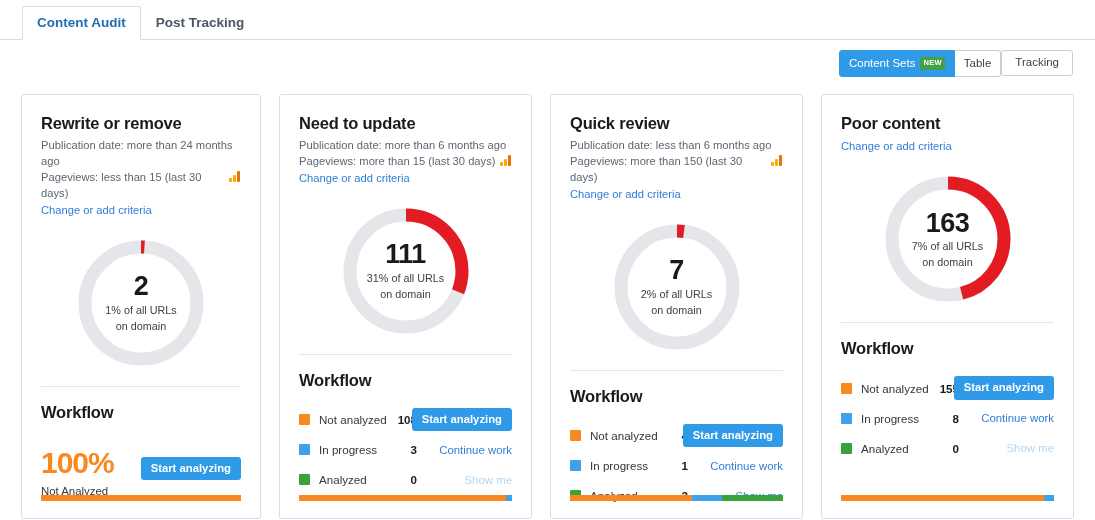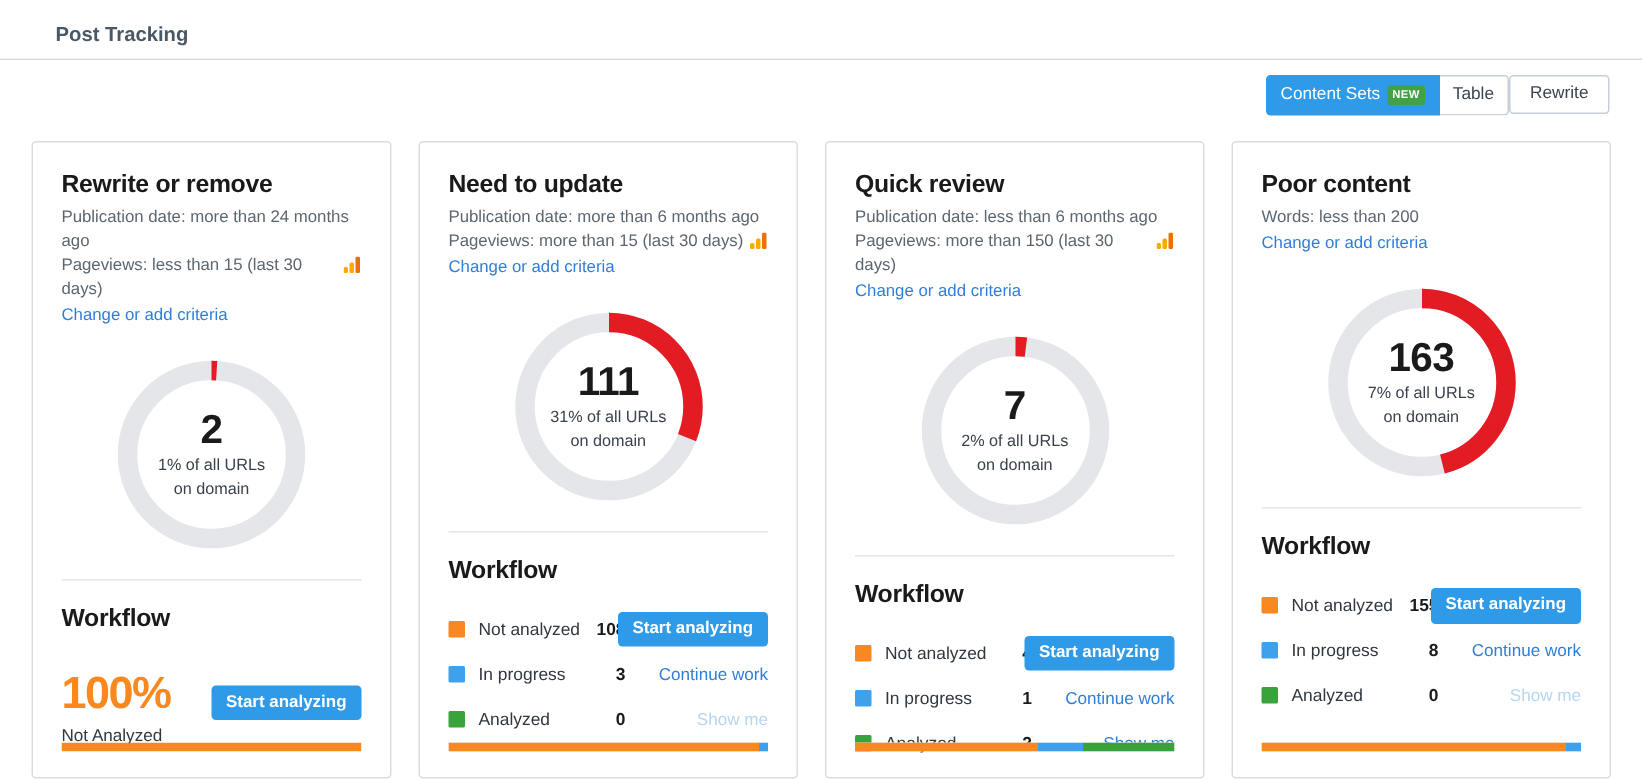--- a/index.html
+++ b/index.html
@@ -247,37 +247,40 @@
     display: flex;
     overflow: hidden;
     background: #e8eaee;
   }
   .stackbar i { display: block; height: 100%; }
 </style>
 </head>
 <body>
 
 <div class="tabstrip">
+  <div class="tab active">
+    <span>Content Audit</span>
+  </div>
   <div class="tab inactive">
     <span>Post Tracking</span>
   </div>
 </div>
 
 <div class="toolbar">
   <div class="segmented">
     <div class="seg on">
       <span>Content Sets</span>
       <span class="badge-new">NEW</span>
     </div>
     <div class="seg off">
       <span>Table</span>
     </div>
   </div>
   <div class="settings-btn">
-    <span>Rewrite</span>
+    <span>Tracking</span>
   </div>
 </div>
 
 <div class="grid" id="card-grid">
     <div class="card">
       <div class="card-title">Rewrite or remove</div>
       <div class="criteria">
         <span>Publication date: more than 24 months ago</span>
       </div>
       <div class="criteria">
@@ -435,23 +438,20 @@
         </div>
       </div>
       <div class="stackbar">
         <i style="width:57.1%;background:#f8881f"></i>
         <i style="width:14.3%;background:#3fa0ec"></i>
         <i style="width:28.6%;background:#3aa23a"></i>
       </div>
     </div>
     <div class="card">
       <div class="card-title">Poor content</div>
-      <div class="criteria">
-        <span>Words: less than 200</span>
-      </div>
       <div class="criteria-link">Change or add criteria</div>
       <div class="donut-wrap">
       <div class="donut">
         <svg width="130" height="130" viewBox="0 0 130 130">
           <circle cx="65" cy="65" r="56" fill="none" stroke="#e4e6e9" stroke-width="13"></circle>
           <circle cx="65" cy="65" r="56" fill="none" stroke="#e31b23" stroke-width="13" stroke-dasharray="161.85 190.00"></circle>
         </svg>
         <div class="donut-center">
           <div class="donut-num">163</div>
           <div class="donut-sub">7% of all URLs</div>

